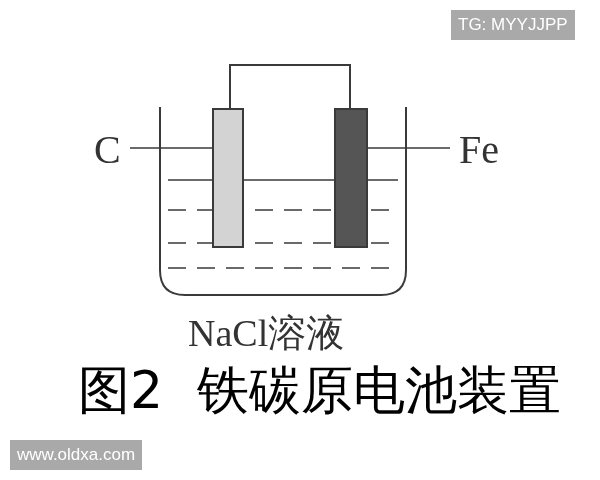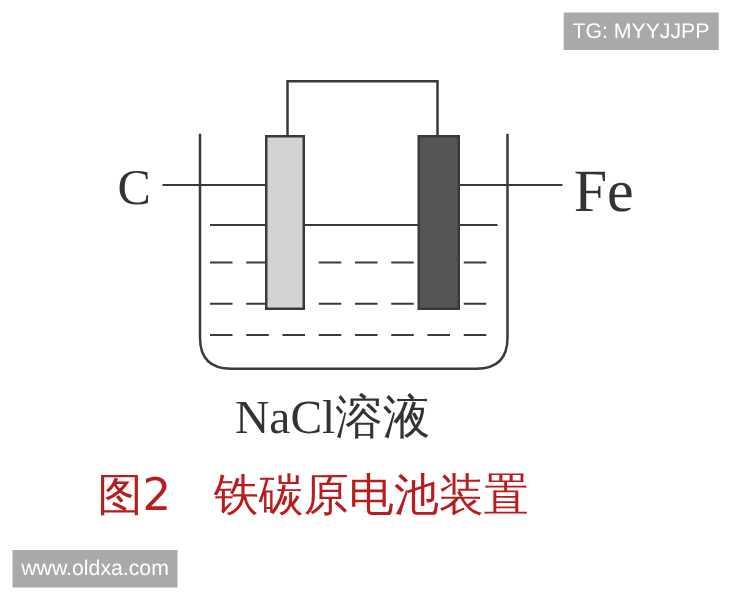--- a/index.html
+++ b/index.html
@@ -1,22 +1,22 @@
 <!DOCTYPE html>
 <html><head>
 <meta charset="utf-8">
 <style>
   html, body { margin: 0; padding: 0; }
   body { width: 600px; height: 480px; background: #ffffff; position: relative; overflow: hidden; }
   .diagram { position: absolute; left: 0; top: 0; width: 600px; height: 480px; }
   .label-serif { position: absolute; font-family: "Liberation Serif", "DejaVu Serif", serif; color: #333333; }
   .label-c { left: 94px; top: 126px; font-size: 40px; }
-  .label-fe { left: 459px; top: 126px; font-size: 48px; }
+  .label-fe { left: 459px; top: 126px; font-size: 40px; }
   .solution-label { left: 188px; top: 308px; font-size: 38px; letter-spacing: 0px; text-align: center; }
-  .caption { position: absolute; left: 78px; top: 372px; font-family: "DejaVu Sans", sans-serif; font-size: 36px; color: #b91c1c; white-space: pre; }
+  .caption { position: absolute; left: 78px; top: 356px; font-family: "DejaVu Sans", sans-serif; font-size: 52px; color: #000000; white-space: pre; }
   .caption .num { margin-right: 34px; }
   .wm { position: absolute; background: #a9a9a9; color: #ffffff; font-family: "Liberation Sans", "DejaVu Sans", sans-serif; font-size: 17px; line-height: 30px; padding: 0 7px; }
   .wm-top { left: 451px; top: 10px; height: 30px; }
   .wm-bottom { left: 10px; top: 440px; height: 30px; }
 </style>
 </head>
 <body>
 
 <svg class="diagram" viewBox="0 0 600 480" xmlns="http://www.w3.org/2000/svg">
 

